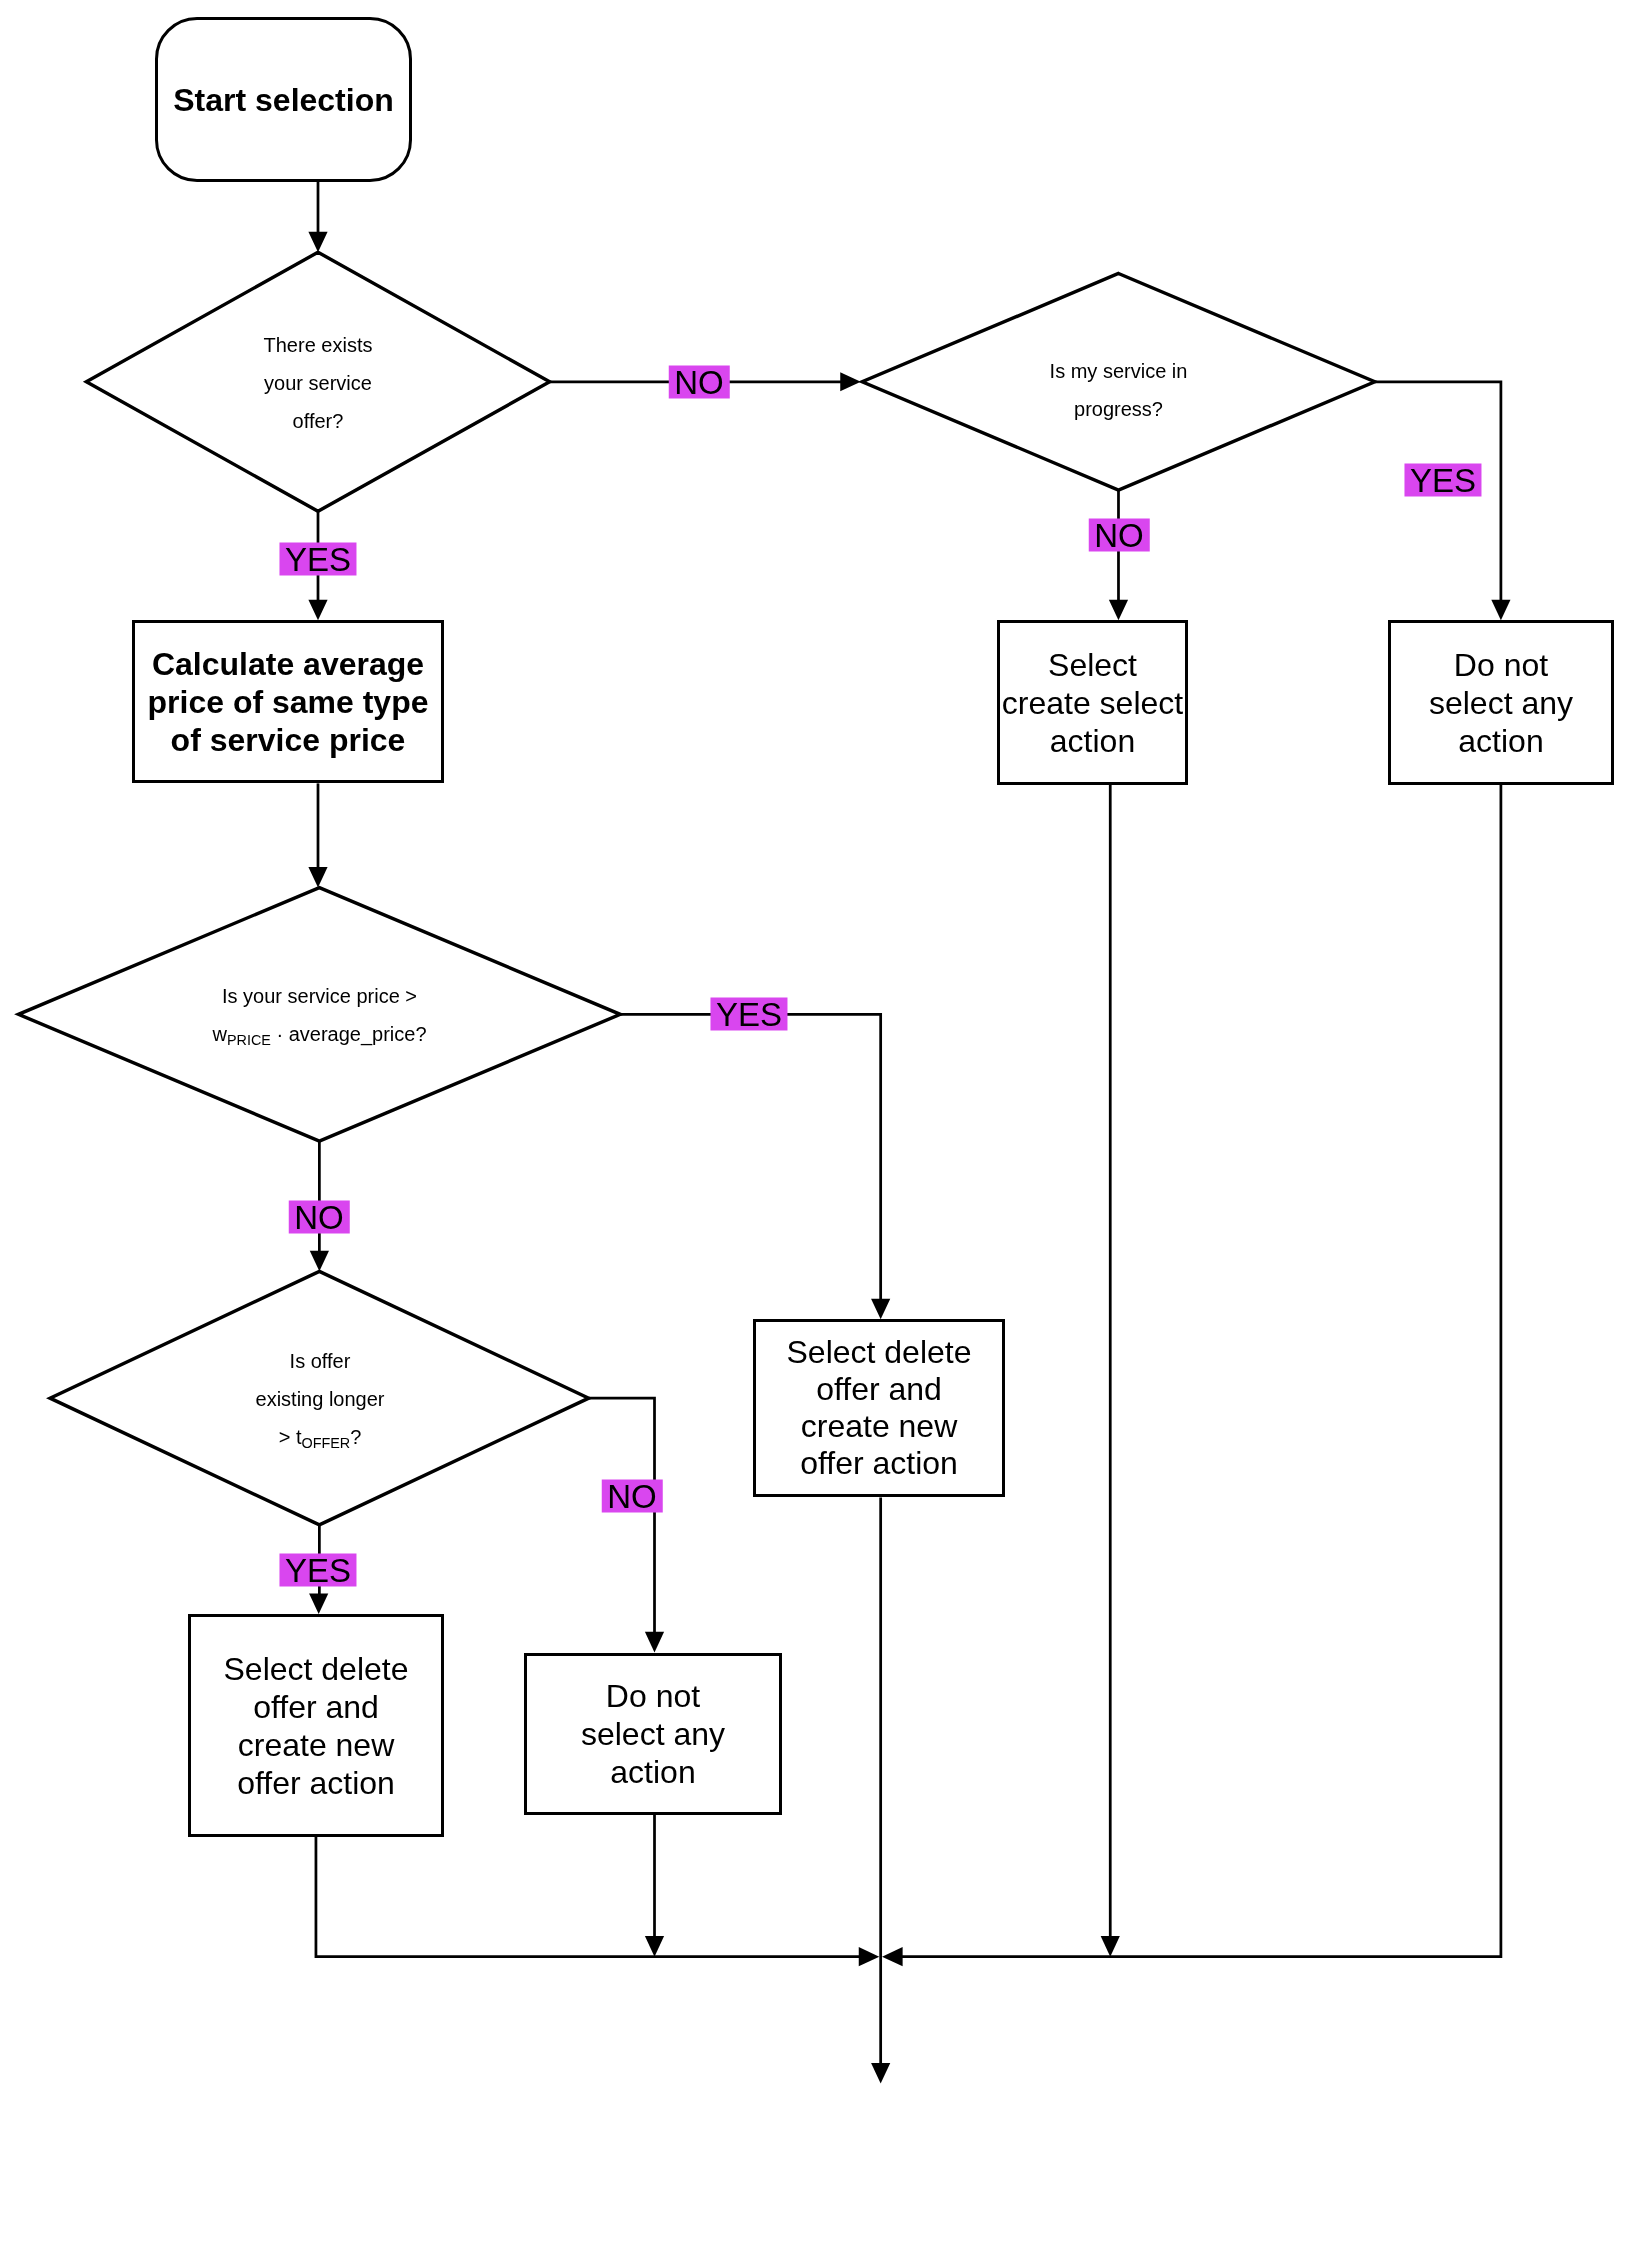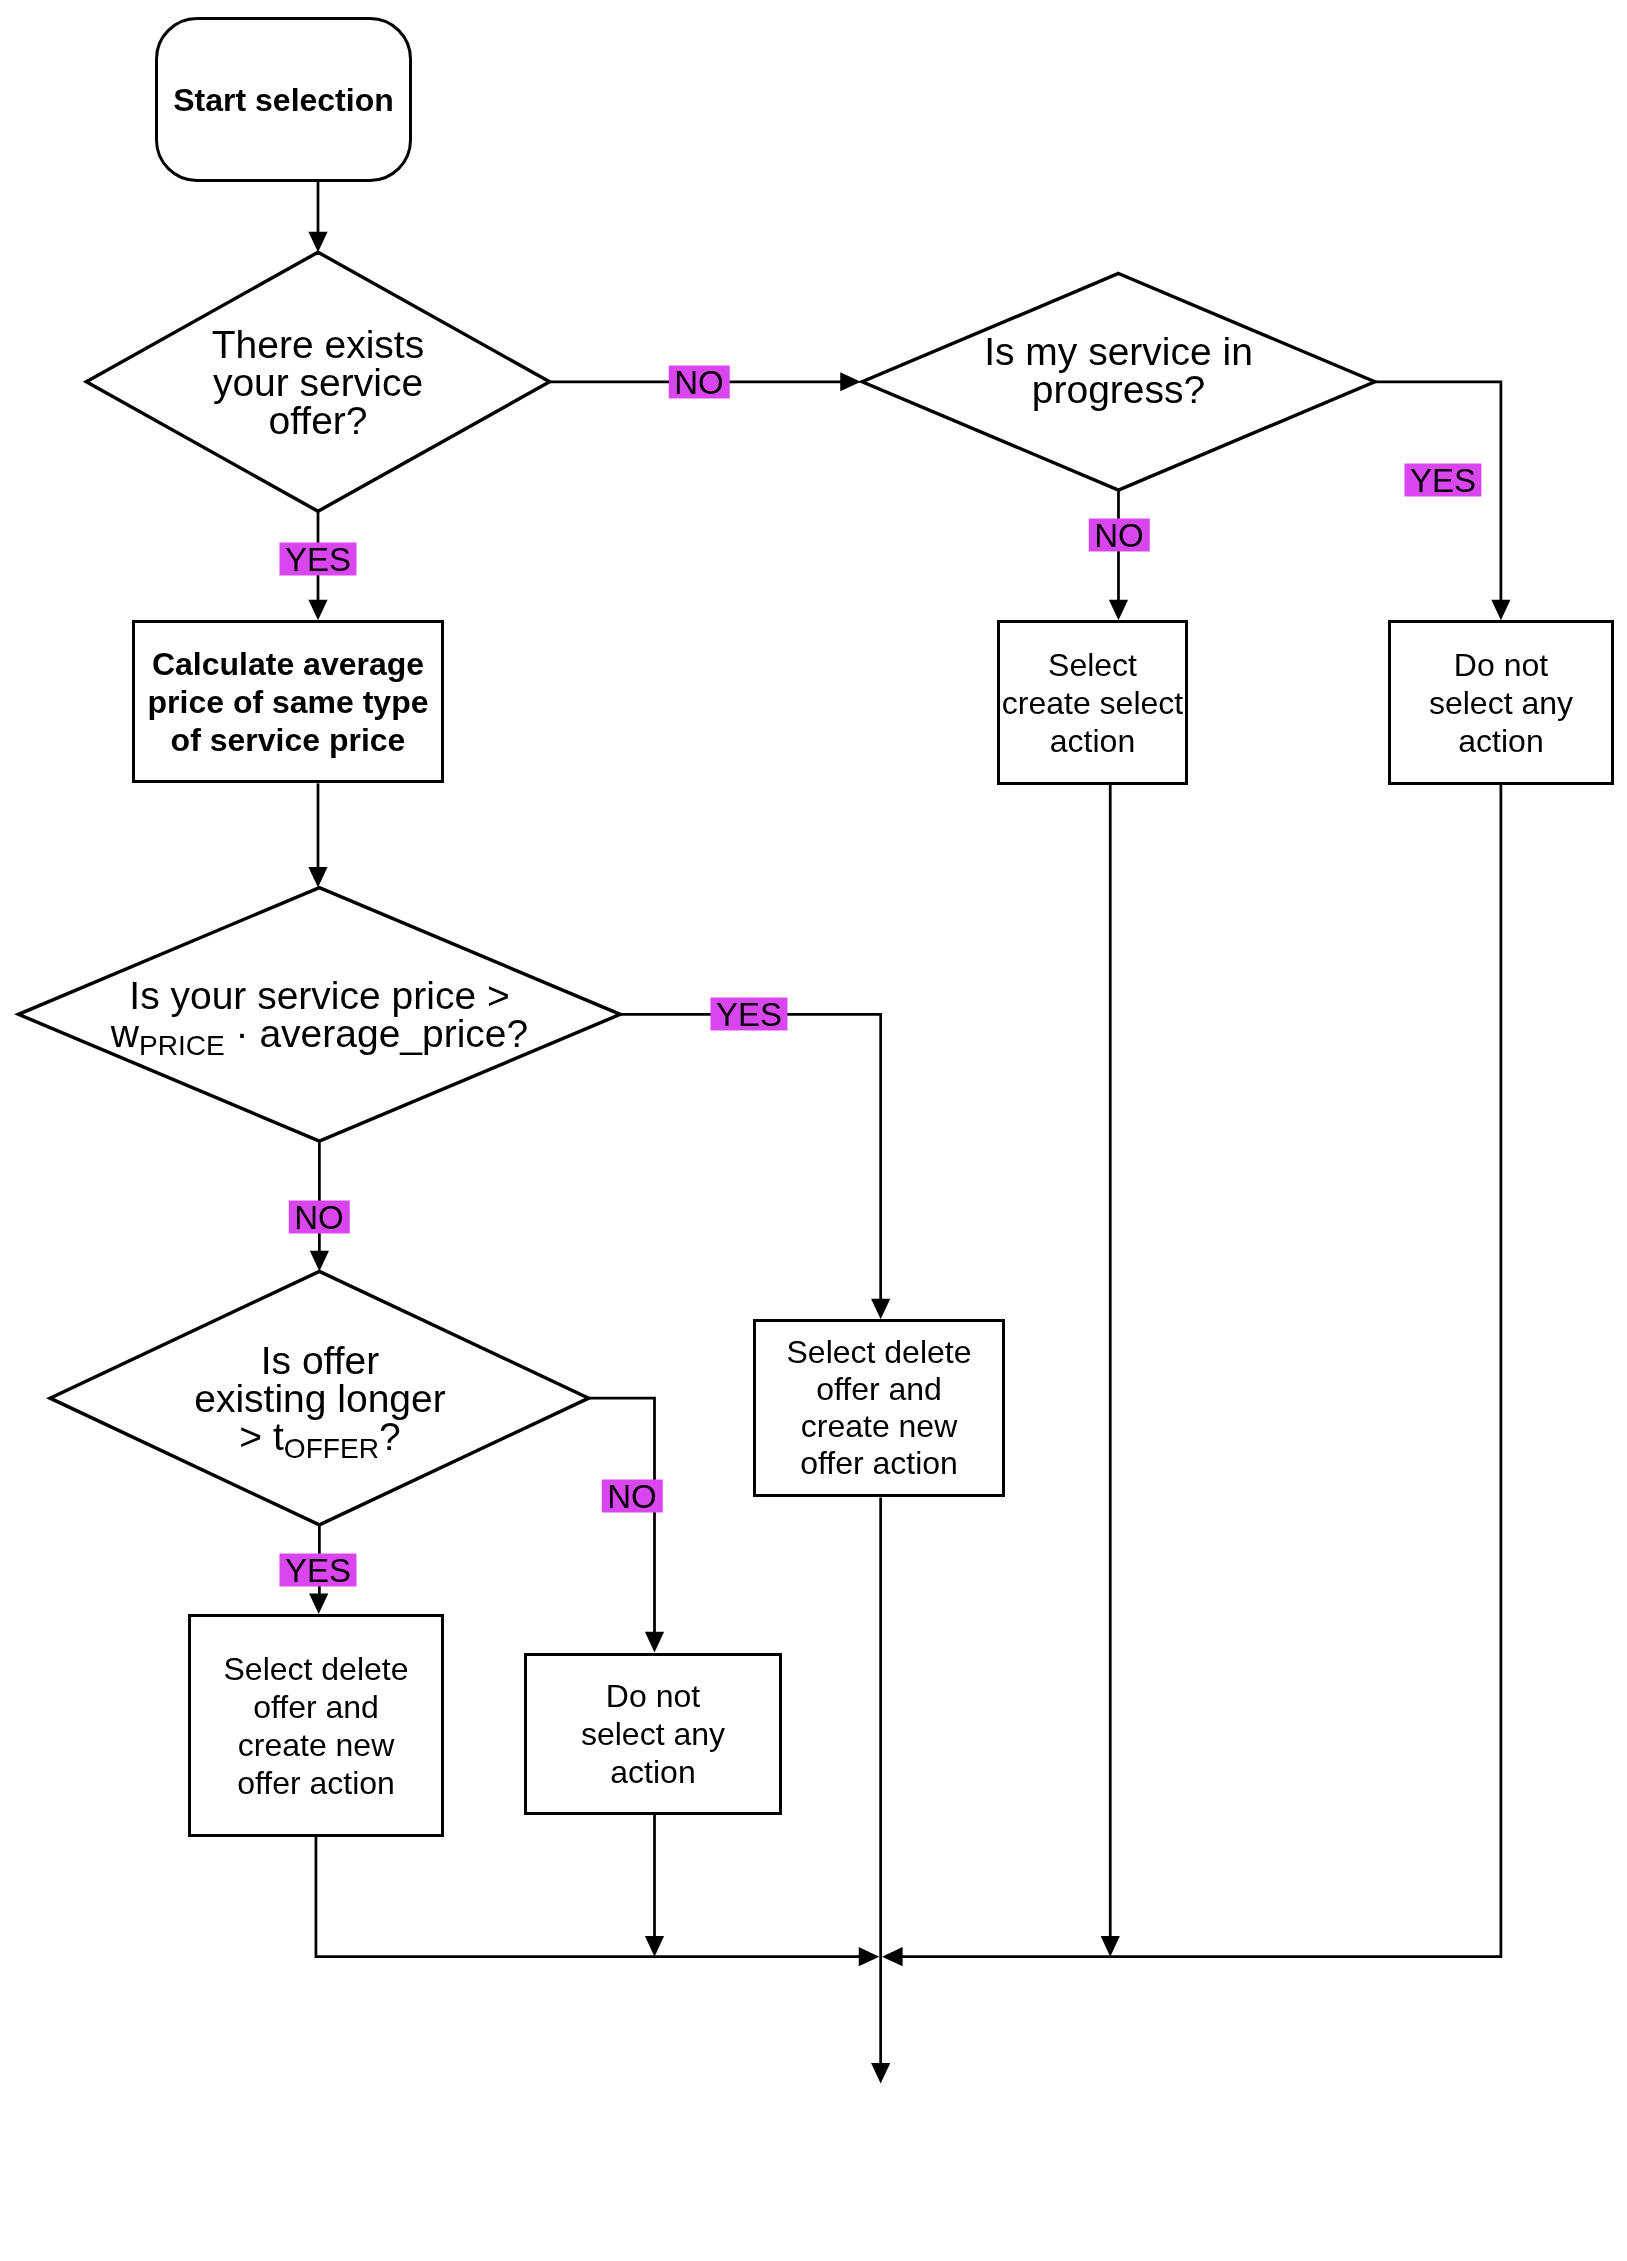--- a/index.html
+++ b/index.html
@@ -27,21 +27,21 @@
     z-index:2;
   }
   .terminal{border-radius:42px;font-weight:bold;}
   .dtext{
     position:absolute;
     display:flex;
     flex-direction:column;
     align-items:center;
     justify-content:center;
     text-align:center;
-    font-size:39px;
+    font-size:20px;
     line-height:38px;
     z-index:3;
     background:transparent;
   }
   .elabel{
     position:absolute;
     transform:translate(-50%,-50%);
     font-size:33px;
     line-height:33px;
     background:#d946ef;
@@ -144,21 +144,21 @@
     <span>action</span>
   </div>
 
 
   <div class="dtext" style="left:181px;top:300px;width:274px;height:165px;">
     <span>There exists</span>
     <span>your service</span>
     <span>offer?</span>
   </div>
 
-  <div class="dtext" style="left:954px;top:302px;width:329px;height:137px;">
+  <div class="dtext" style="left:954px;top:321px;width:329px;height:137px;">
     <span>Is my service in</span>
     <span>progress?</span>
   </div>
 
   <div class="dtext" style="left:100px;top:946px;width:439px;height:137px;">
     <span>Is your service price &gt;</span>
     <span><span>w</span><sub>PRICE</sub><span> · average_price?</span></span>
   </div>
 
   <div class="dtext" style="left:169px;top:1316px;width:302px;height:165px;">

